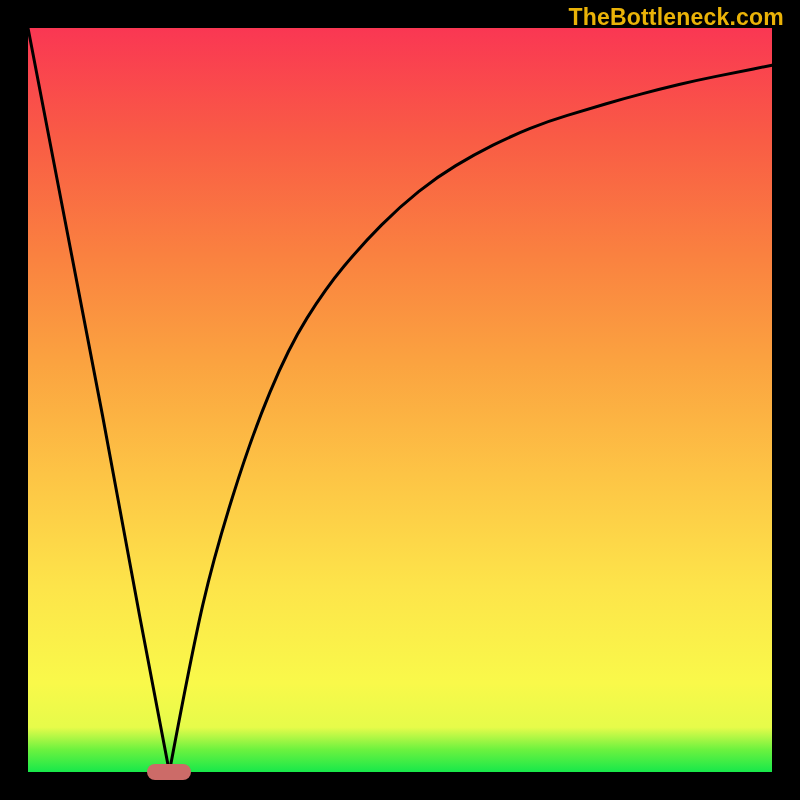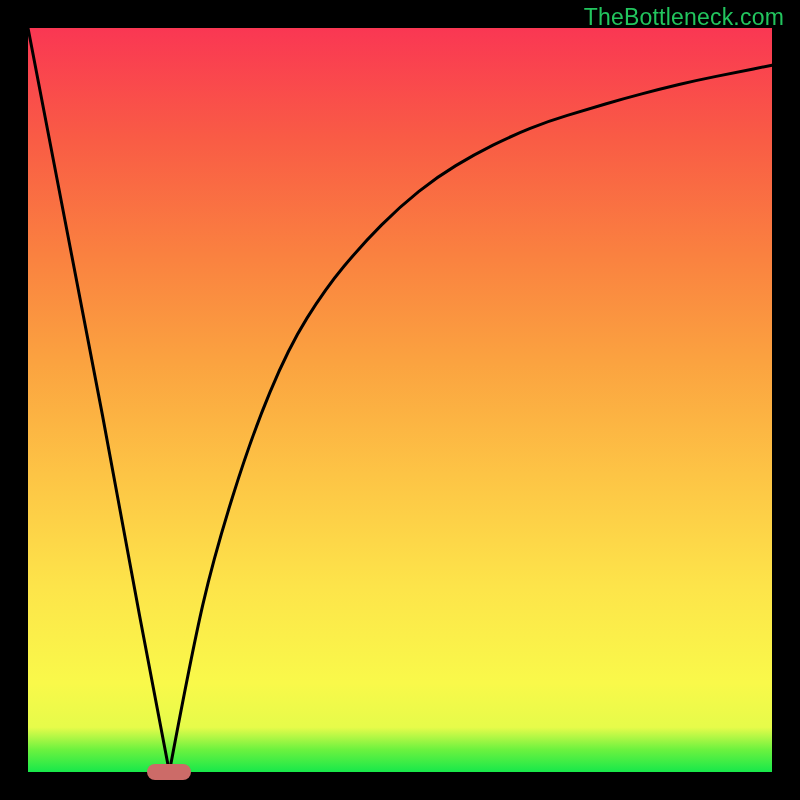--- a/index.html
+++ b/index.html
@@ -37,24 +37,24 @@
       #fba340 55%,
       #fa8040 70%,
       #f95c45 85%,
       #fa3753 100%
     );
   }
   .watermark {
     position: absolute;
     top: 4px;
     right: 16px;
-    color: #22c55e;
+    color: #eab308;
     font-size: 23px;
     letter-spacing: 0.2px;
-    font-weight: 400;
+    font-weight: 700;
   }
   svg.curves {
     position: absolute;
     left: 28px;
     top: 28px;
     width: 744px;
     height: 744px;
     overflow: visible;
   }
   .marker {

